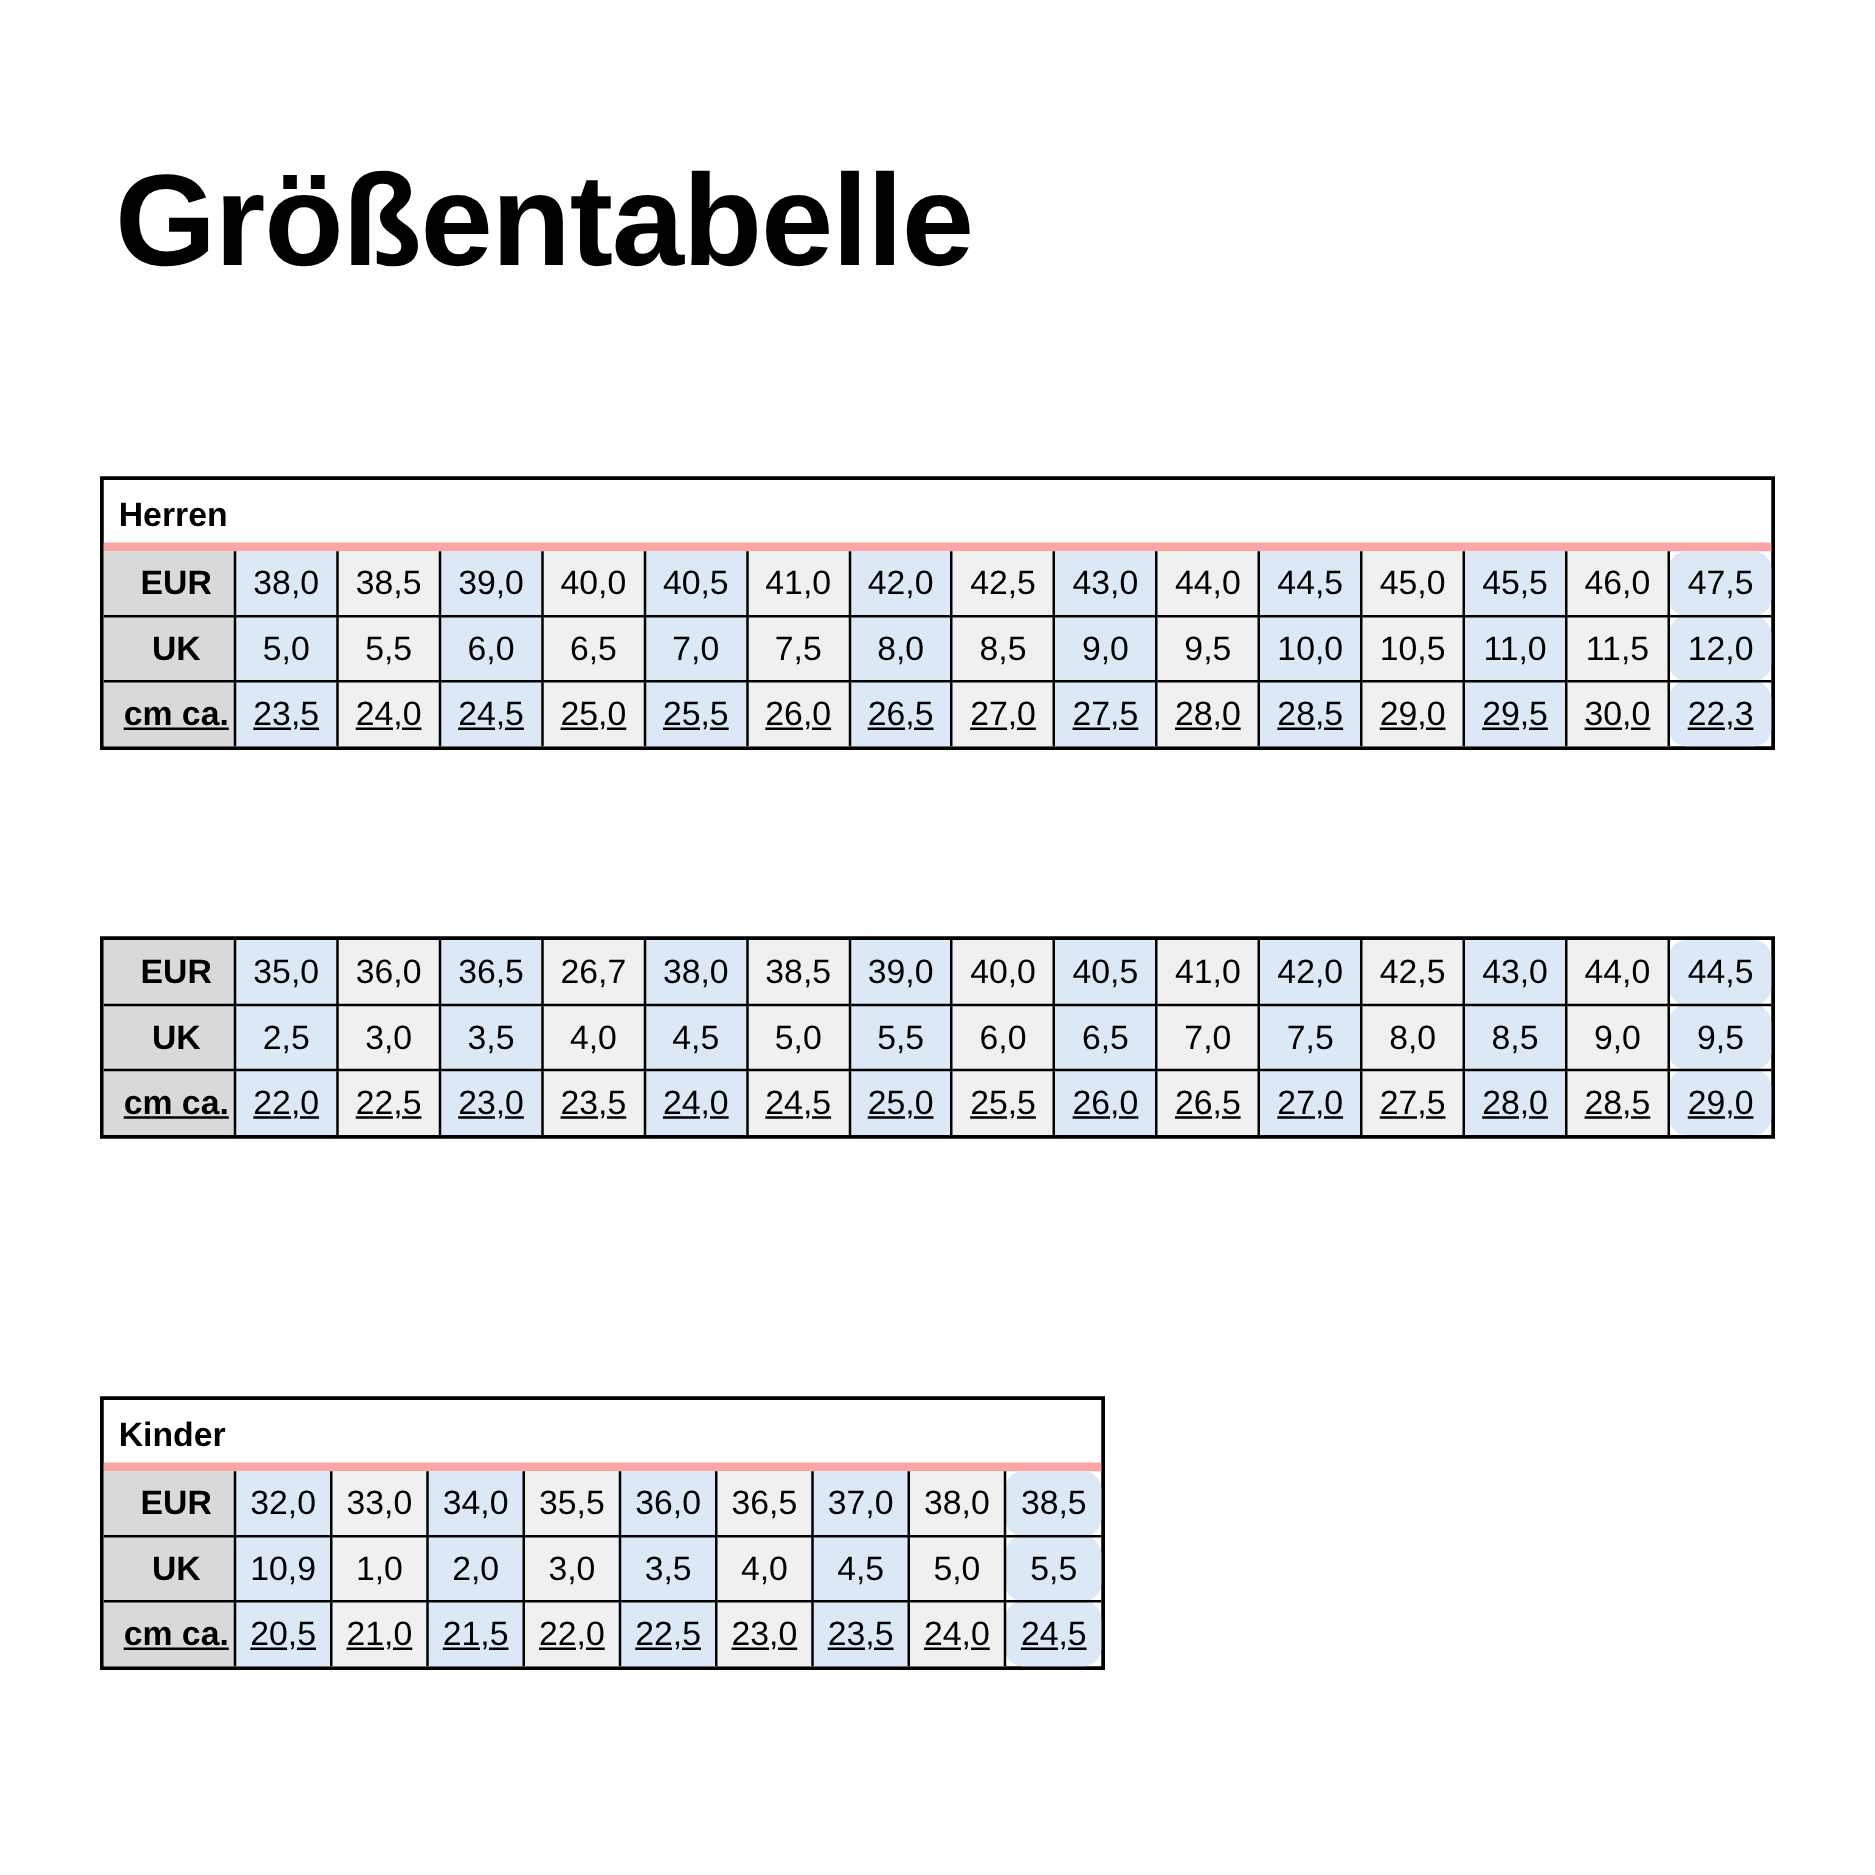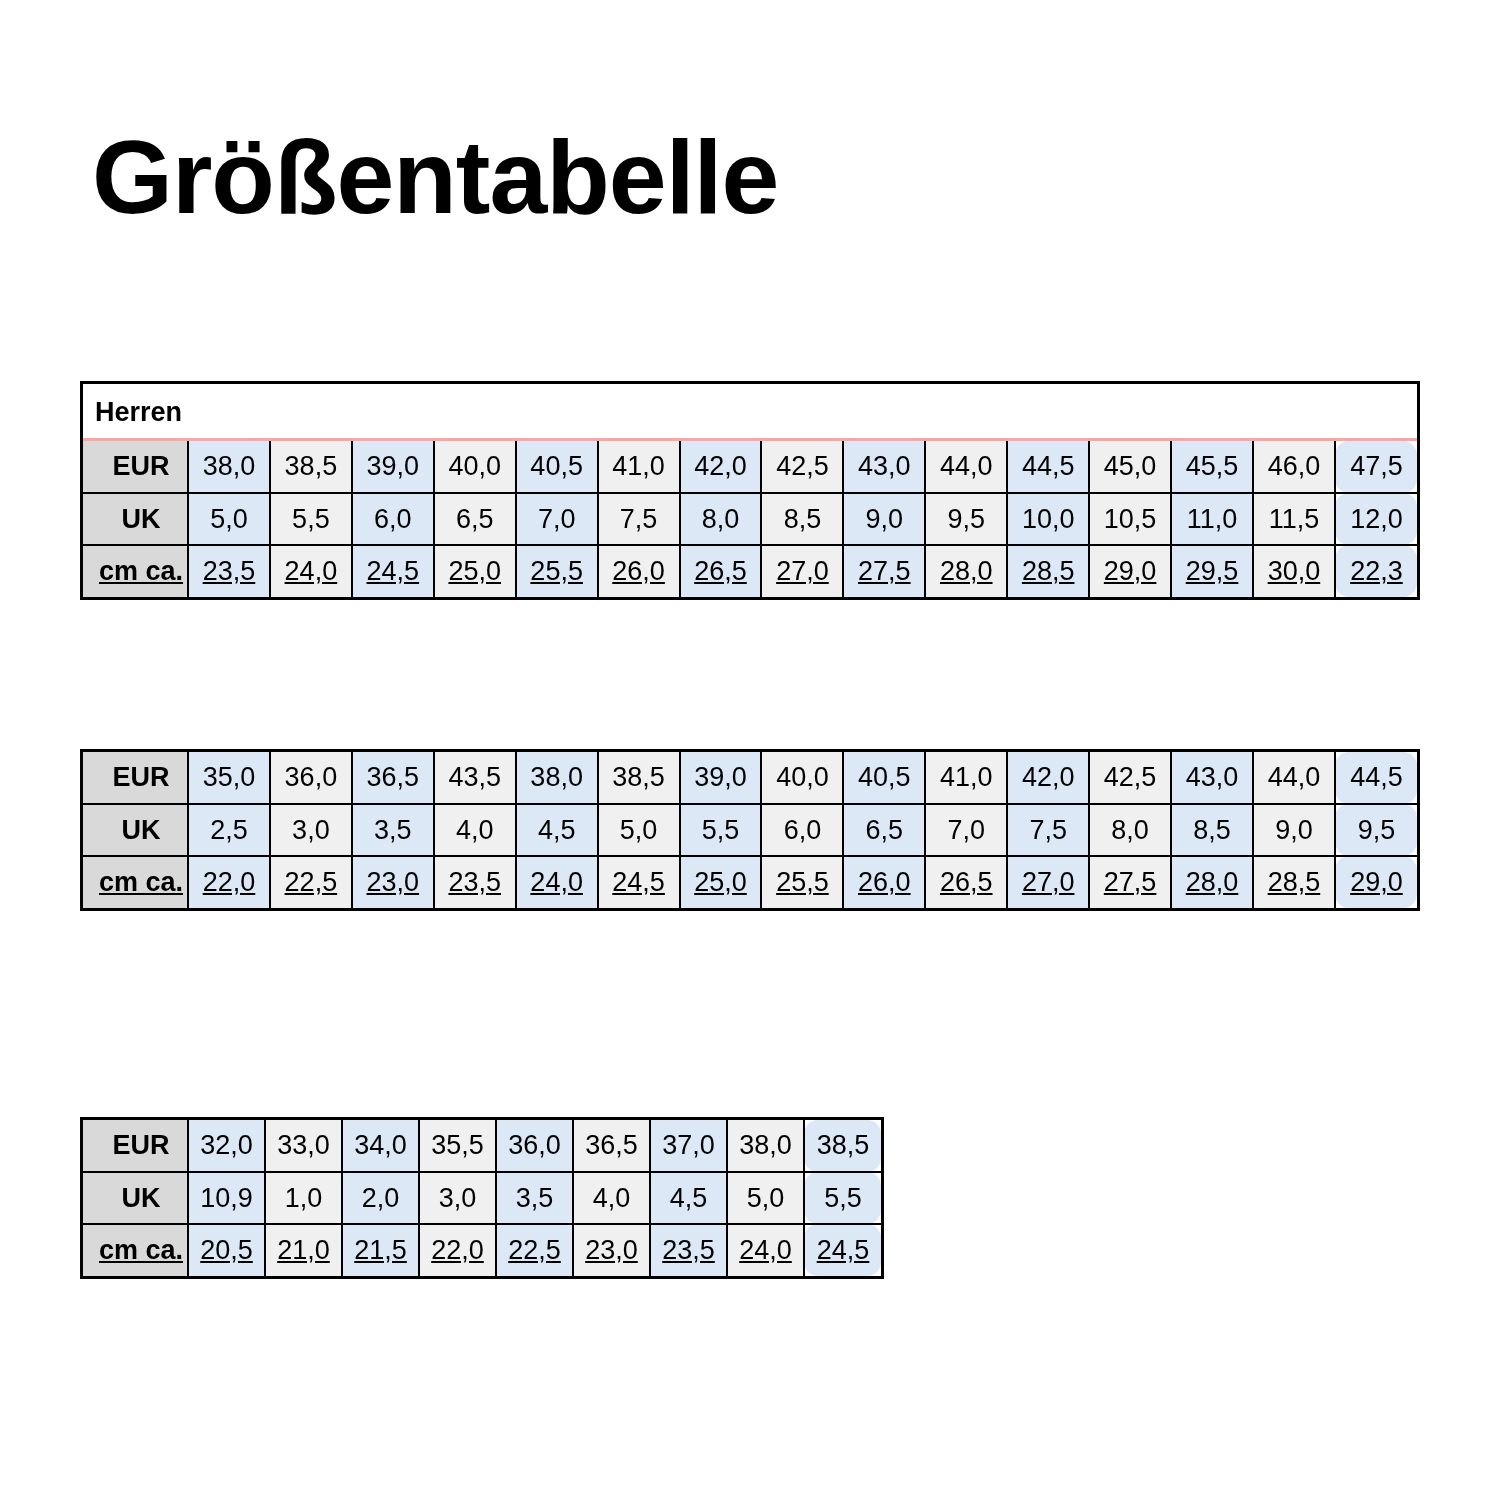--- a/index.html
+++ b/index.html
@@ -39,21 +39,21 @@
     background: #ffffff;
   }
   #block-herren { left: 80px; top: 381px; width: 1340px; }
   #block-damen  { left: 80px; top: 749px; width: 1340px; }
   #block-kinder { left: 80px; top: 1117px; width: 804px; }
 
   .block-title {
     font-size: 27px;
     font-weight: bold;
     padding: 10px 0 9px 12px;
-    border-bottom: 3px solid #fca5a5;
+    border-bottom: 7px solid #fca5a5;
     box-sizing: border-box;
     height: 57px;
     line-height: 36px;
   }
 
   table.size-table {
     border-collapse: collapse;
     width: 100%;
     table-layout: fixed;
   }
@@ -151,21 +151,21 @@
   </div>
 
   <div class="table-block" id="block-damen">
     <table class="size-table">
       <tbody>
           <tr>
             <td class="rowhead">EUR</td>
             <td class="cell-blue">35,0</td>
             <td class="cell-grey">36,0</td>
             <td class="cell-blue">36,5</td>
-            <td class="cell-grey">43,5</td>
+            <td class="cell-grey">26,7</td>
             <td class="cell-blue">38,0</td>
             <td class="cell-grey">38,5</td>
             <td class="cell-blue">39,0</td>
             <td class="cell-grey">40,0</td>
             <td class="cell-blue">40,5</td>
             <td class="cell-grey">41,0</td>
             <td class="cell-blue">42,0</td>
             <td class="cell-grey">42,5</td>
             <td class="cell-blue">43,0</td>
             <td class="cell-grey">44,0</td>
@@ -205,20 +205,21 @@
             <td class="cell-grey">27,5</td>
             <td class="cell-blue">28,0</td>
             <td class="cell-grey">28,5</td>
             <td class="cell-blue">29,0</td>
           </tr>
         </tbody>
     </table>
   </div>
 
   <div class="table-block" id="block-kinder">
+    <div class="block-title">Kinder</div>
     <table class="size-table">
       <tbody>
           <tr>
             <td class="rowhead">EUR</td>
             <td class="cell-blue">32,0</td>
             <td class="cell-grey">33,0</td>
             <td class="cell-blue">34,0</td>
             <td class="cell-grey">35,5</td>
             <td class="cell-blue">36,0</td>
             <td class="cell-grey">36,5</td>

